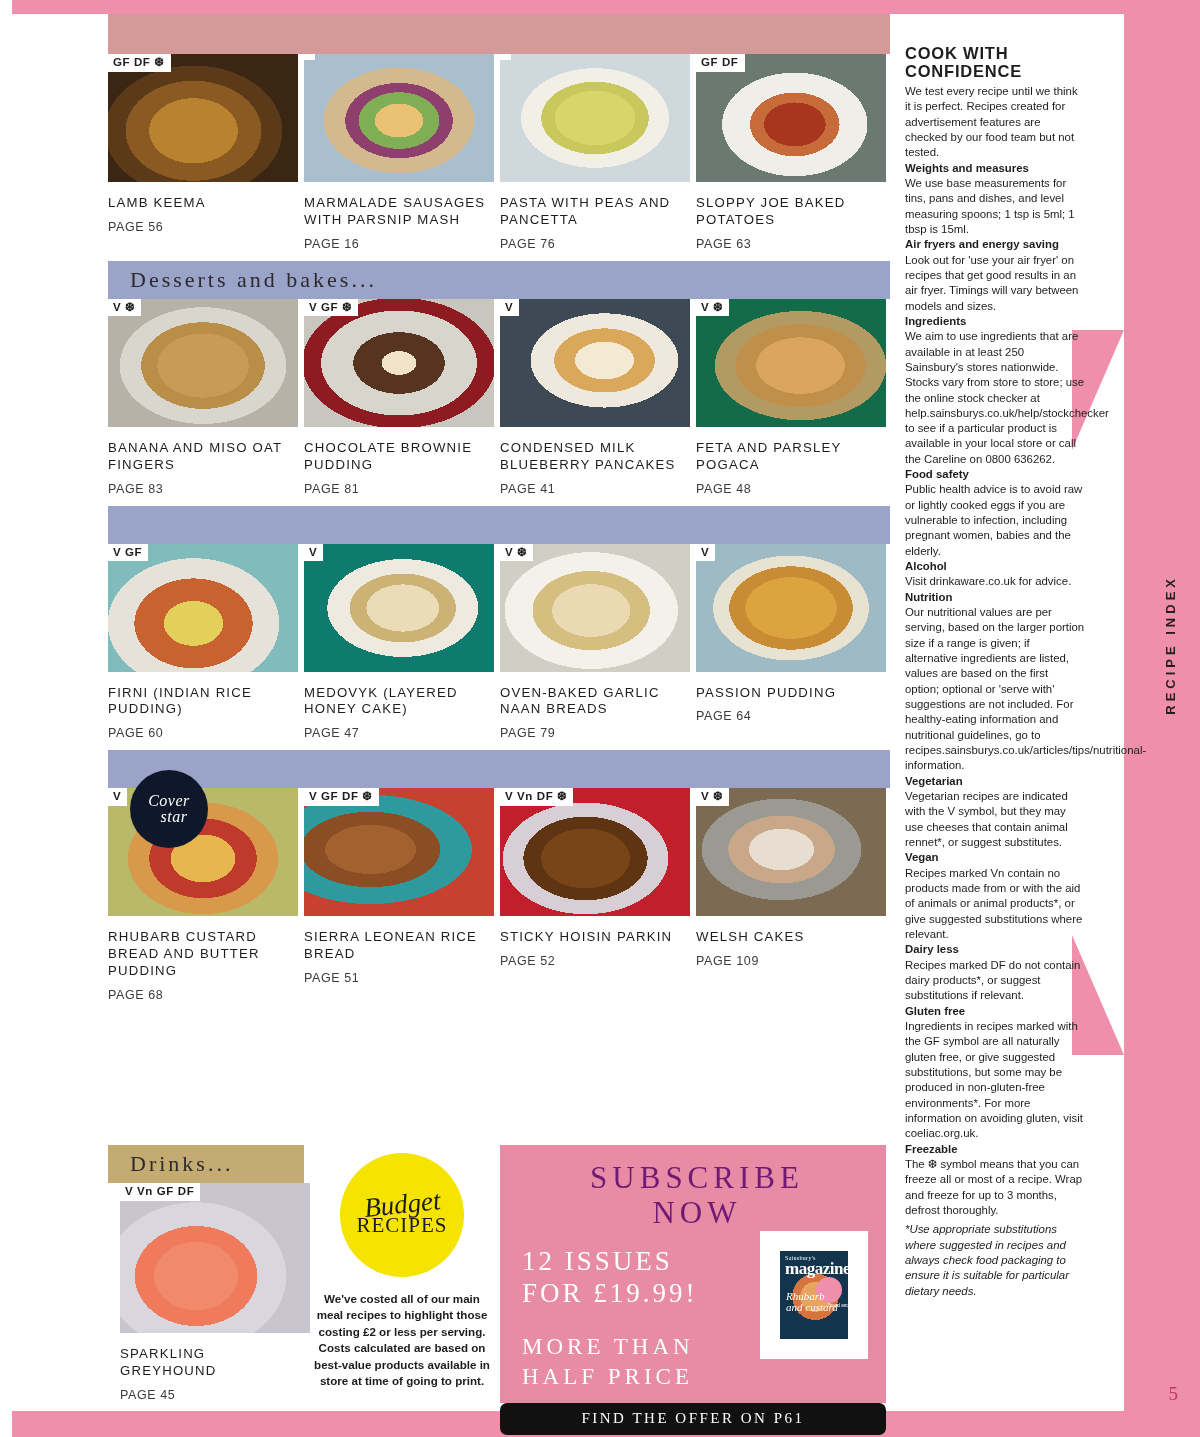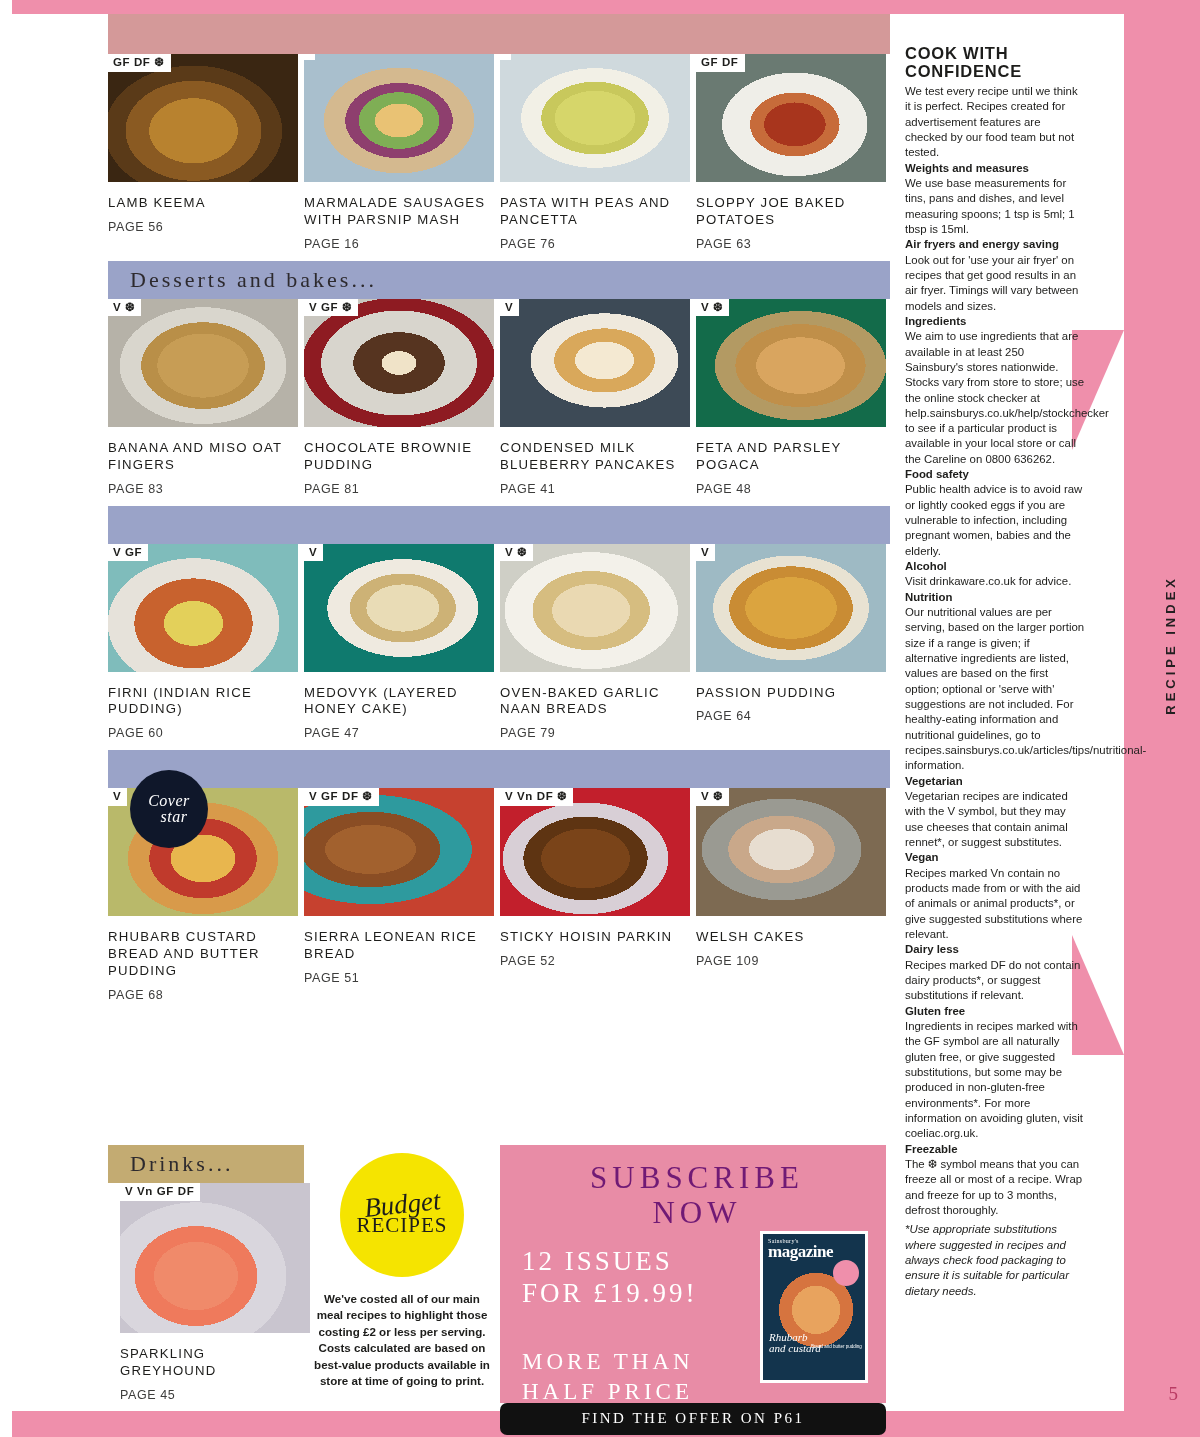--- a/index.html
+++ b/index.html
@@ -132,25 +132,25 @@
   .subs-h {
     font-family:"Liberation Serif", serif; color:#701a75;
     font-size:31px; letter-spacing:5px; text-align:center; line-height:1.12;
   }
   .subs-offer {
     font-family:"Liberation Serif", serif; color:#ffffff;
     font-size:27px; letter-spacing:3px; line-height:1.18; margin-top:16px;
   }
   .subs-half {
     font-family:"Liberation Serif", serif; color:#ffffff;
-    font-size:23px; letter-spacing:4px; line-height:1.28; margin-top:37px;
+    font-size:23px; letter-spacing:4px; line-height:1.28; margin-top:22px;
   }
   .mag-cover {
-    position:absolute; right:18px; top:86px; width:108px; height:152px;
-    background:#ffffff; padding:3px;
+    position:absolute; right:18px; top:86px; width:108px; height:128px;
+    background:#ffffff; padding:20px;
   }
   .mag-inner {
     width:100%; height:100%;
     background: radial-gradient(circle at 52% 52%, #e8a35e 0 26%, #d6743f 26% 40%, #13344d 40% 100%);
     position:relative; overflow:hidden;
   }
   .mag-masthead {
     position:absolute; top:4px; left:5px; right:5px;
     color:#fff; font-family:"Liberation Serif", serif;
     font-size:6px; letter-spacing:0.3px;

